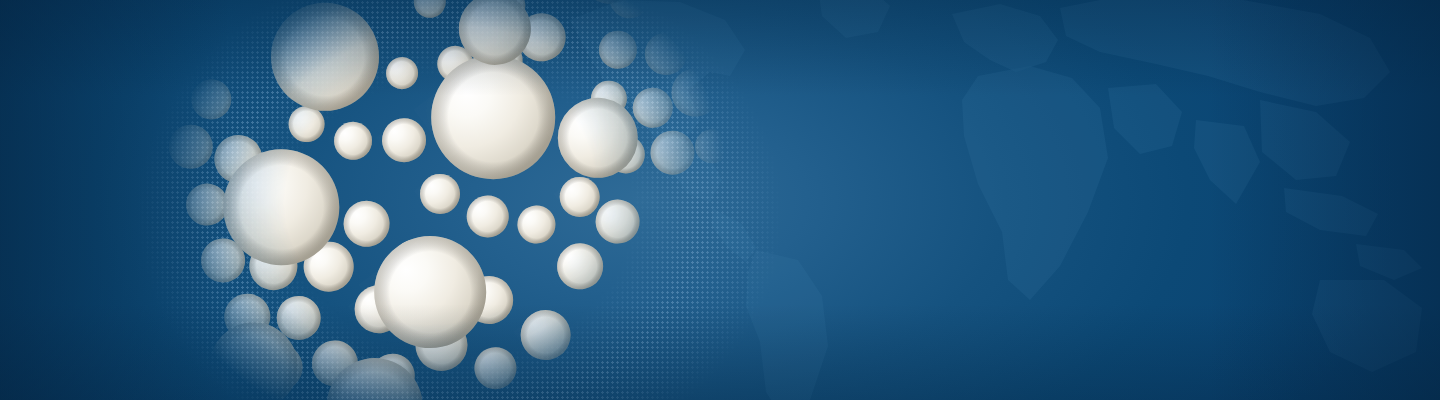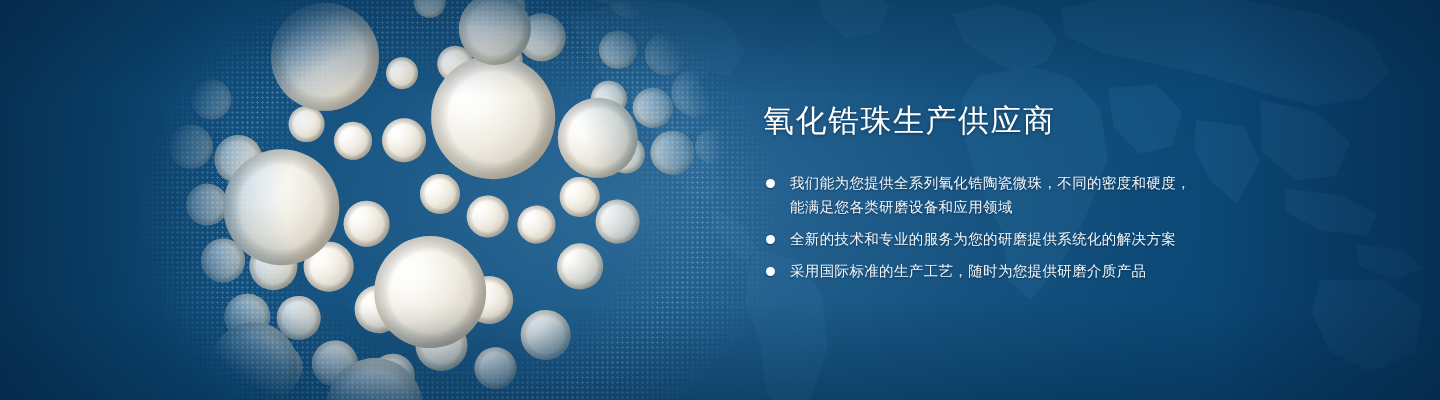--- a/index.html
+++ b/index.html
@@ -279,36 +279,16 @@
         <use href="#b" transform="translate(418,86)  scale(36)"></use>
         <use href="#b" transform="translate(542,56)  scale(30)"></use>
       </g>
     </svg>
   </div>
 
   <div class="bg-vignette"></div>
 
   <div class="copy">
 
-    <h1 class="headline">氧化锆珠生产供应商</h1>
-
-    <ul class="bullets">
-
-      <li class="bullet">
-        <span class="bullet-dot"></span>
-        <span class="bullet-line">我们能为您提供全系列氧化锆陶瓷微珠，不同的密度和硬度，</span>
-        <span class="bullet-line">能满足您各类研磨设备和应用领域</span>
-      </li>
-
-      <li class="bullet">
-        <span class="bullet-dot"></span>
-        <span class="bullet-line">全新的技术和专业的服务为您的研磨提供系统化的解决方案</span>
-      </li>
-
-      <li class="bullet">
-        <span class="bullet-dot"></span>
-        <span class="bullet-line">采用国际标准的生产工艺，随时为您提供研磨介质产品</span>
-      </li>
-
-    </ul>
+
   </div>
 
 </div>
 
 </body></html>

